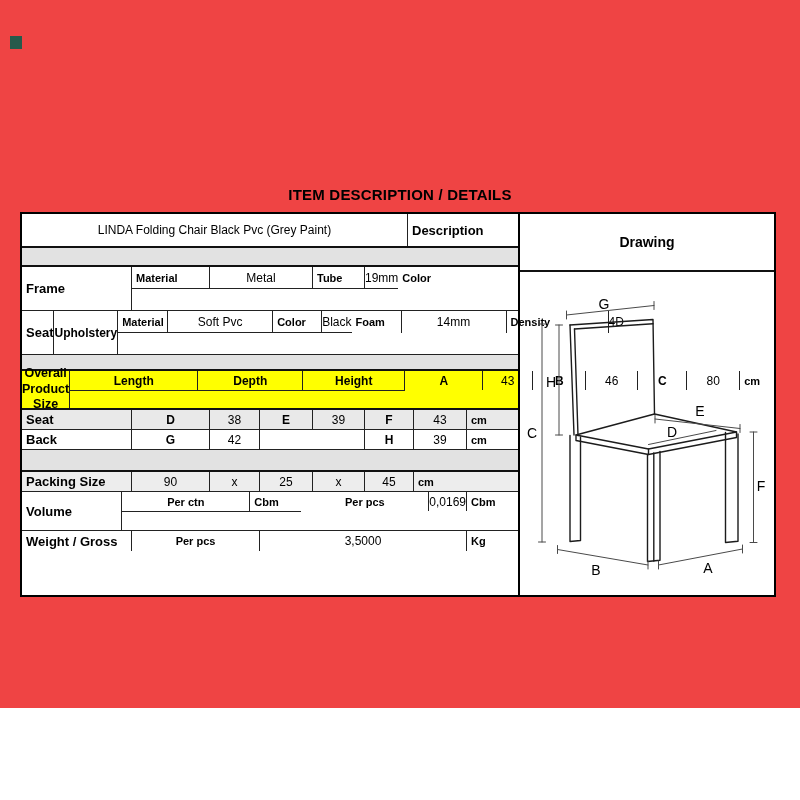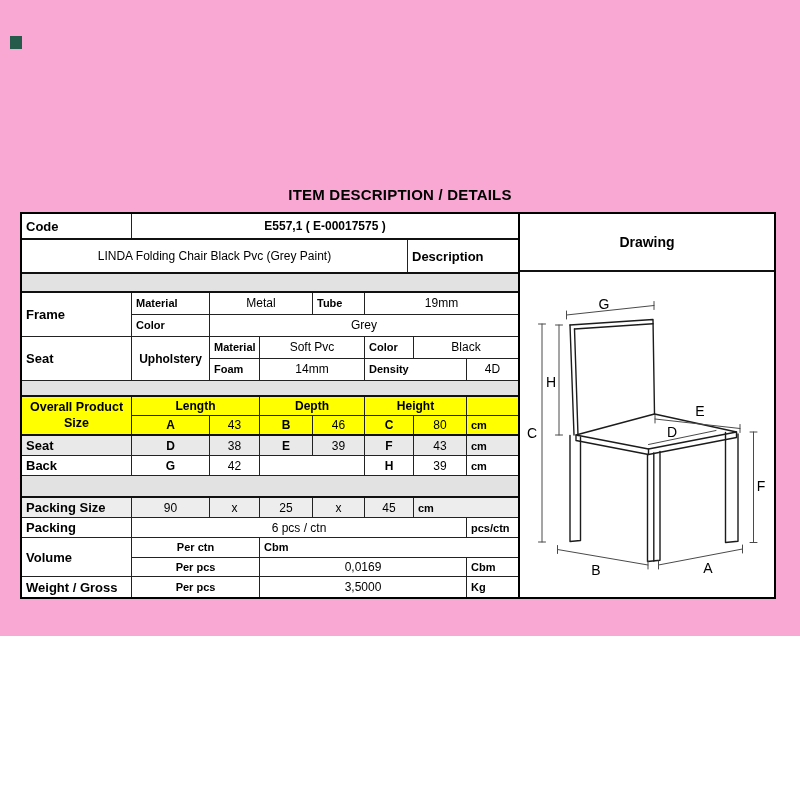--- a/index.html
+++ b/index.html
@@ -1,37 +1,37 @@
 <!DOCTYPE html>
 <html><head>
 <meta charset="utf-8">
 <style>
   html,body{margin:0;padding:0;background:#fff;width:800px;height:800px;overflow:hidden;
     font-family:"Liberation Sans","DejaVu Sans",sans-serif;color:#000;}
-  #stage{position:relative;width:800px;height:636px;background:#f9a8d4;}
+  #stage{position:relative;width:800px;height:708px;background:#ef4444;}
   #corner-mark{position:absolute;left:10px;top:36px;width:12px;height:13px;}
   #doc-title{position:absolute;left:0;right:0;top:186px;text-align:center;
     font-size:15px;font-weight:bold;letter-spacing:.2px;}
   #spec-table{position:absolute;left:20px;top:212px;width:756px;border:2px solid #000;
     box-sizing:border-box;background:#fff;}
   #main-cols{display:flex;align-items:stretch;}
   #left-sec{width:498px;flex:none;border-right:2px solid #000;box-sizing:border-box;}
   #right-sec{flex:1;display:flex;flex-direction:column;box-sizing:border-box;}
   .row{display:flex;box-sizing:border-box;border-bottom:1px solid #222;}
   .row.nb{border-bottom:none;}
   .row.thick{border-bottom:2px solid #111;}
   .cell{box-sizing:border-box;border-right:1px solid #222;display:flex;align-items:center;
     justify-content:center;font-size:12px;white-space:nowrap;overflow:visible;}
   .cell:last-child{border-right:none;}
   .cell.fx{flex:1;}
   .l{justify-content:flex-start;padding-left:4px;}
   .b{font-weight:bold;}
   .sm{font-size:11px;}
   .lbl{font-size:13px;font-weight:bold;justify-content:flex-start;padding-left:4px;}
-  .stack{display:flex;flex-direction:column;flex:1;}
+  .stack{display:flex;flex-direction:row;flex:1;}
   .stack .row:last-child{border-bottom:none;}
   .spacer{height:17px;background:#e2e2e2;border-bottom:2px solid #111;}
   .yellow{background:#ffff00;}
   .grey-row{background:#e9e9e9;}
   .pk-row{background:#ededed;}
   #drawing-header{height:58px;border-bottom:2px solid #111;display:flex;align-items:center;
     justify-content:center;font-weight:bold;font-size:14px;box-sizing:border-box;}
   #drawing-area{flex:1;position:relative;}
   #date-row{border-top:2px solid #000;height:16px;display:flex;align-items:center;
     justify-content:center;font-size:11.5px;font-weight:bold;box-sizing:border-box;}
@@ -44,44 +44,39 @@
 
   <div id="corner-mark" style="background: rgb(38, 90, 75);"></div>
 
   <div id="doc-title">ITEM DESCRIPTION / DETAILS</div>
 
   <div id="spec-table">
     <div id="main-cols">
 
       <div id="left-sec">
 
-        <div class="row thick" style="height:26px">
-          <div class="cell lbl" style="width:110px">Code</div>
-          <div class="cell fx b">E557,1  ( E-00017575 )</div>
-        </div>
 
         <div class="row thick" style="height:34px">
           <div class="cell fx">LINDA Folding Chair Black Pvc (Grey Paint)</div>
           <div class="cell lbl" style="width:110px">Description</div>
         </div>
 
         <div class="spacer"></div>
 
         <div class="row" style="height:44px">
           <div class="cell lbl" style="width:110px">Frame</div>
           <div class="stack">
             <div class="row" style="height:22px">
               <div class="cell l b sm" style="width:78px">Material</div>
               <div class="cell" style="width:103px">Metal</div>
               <div class="cell l b sm" style="width:52px">Tube</div>
               <div class="cell fx">19mm</div>
             </div>
             <div class="row" style="height:22px">
               <div class="cell l b sm" style="width:78px">Color</div>
-              <div class="cell fx">Grey</div>
             </div>
           </div>
         </div>
 
         <div class="row" style="height:44px">
           <div class="cell lbl" style="width:110px">Seat</div>
           <div class="cell b" style="width:78px">Upholstery</div>
           <div class="stack">
             <div class="row" style="height:22px">
               <div class="cell l b sm" style="width:50px">Material</div>
@@ -147,25 +142,20 @@
         <div class="row pk-row" style="height:20px">
           <div class="cell lbl" style="width:110px">Packing Size</div>
           <div class="cell" style="width:78px">90</div>
           <div class="cell" style="width:50px">x</div>
           <div class="cell" style="width:53px">25</div>
           <div class="cell" style="width:52px">x</div>
           <div class="cell" style="width:49px">45</div>
           <div class="cell fx l b sm">cm</div>
         </div>
 
-        <div class="row" style="height:20px">
-          <div class="cell lbl" style="width:110px">Packing</div>
-          <div class="cell fx">6 pcs / ctn</div>
-          <div class="cell l b sm" style="width:51px">pcs/ctn</div>
-        </div>
 
         <div class="row" style="height:39px">
           <div class="cell lbl" style="width:110px">Volume</div>
           <div class="stack">
             <div class="row" style="height:20px">
               <div class="cell b sm" style="width:128px">Per ctn</div>
               <div class="cell l b sm" style="width:51px">Cbm</div>
             </div>
             <div class="row" style="height:19px">
               <div class="cell b sm" style="width:128px">Per pcs</div>

